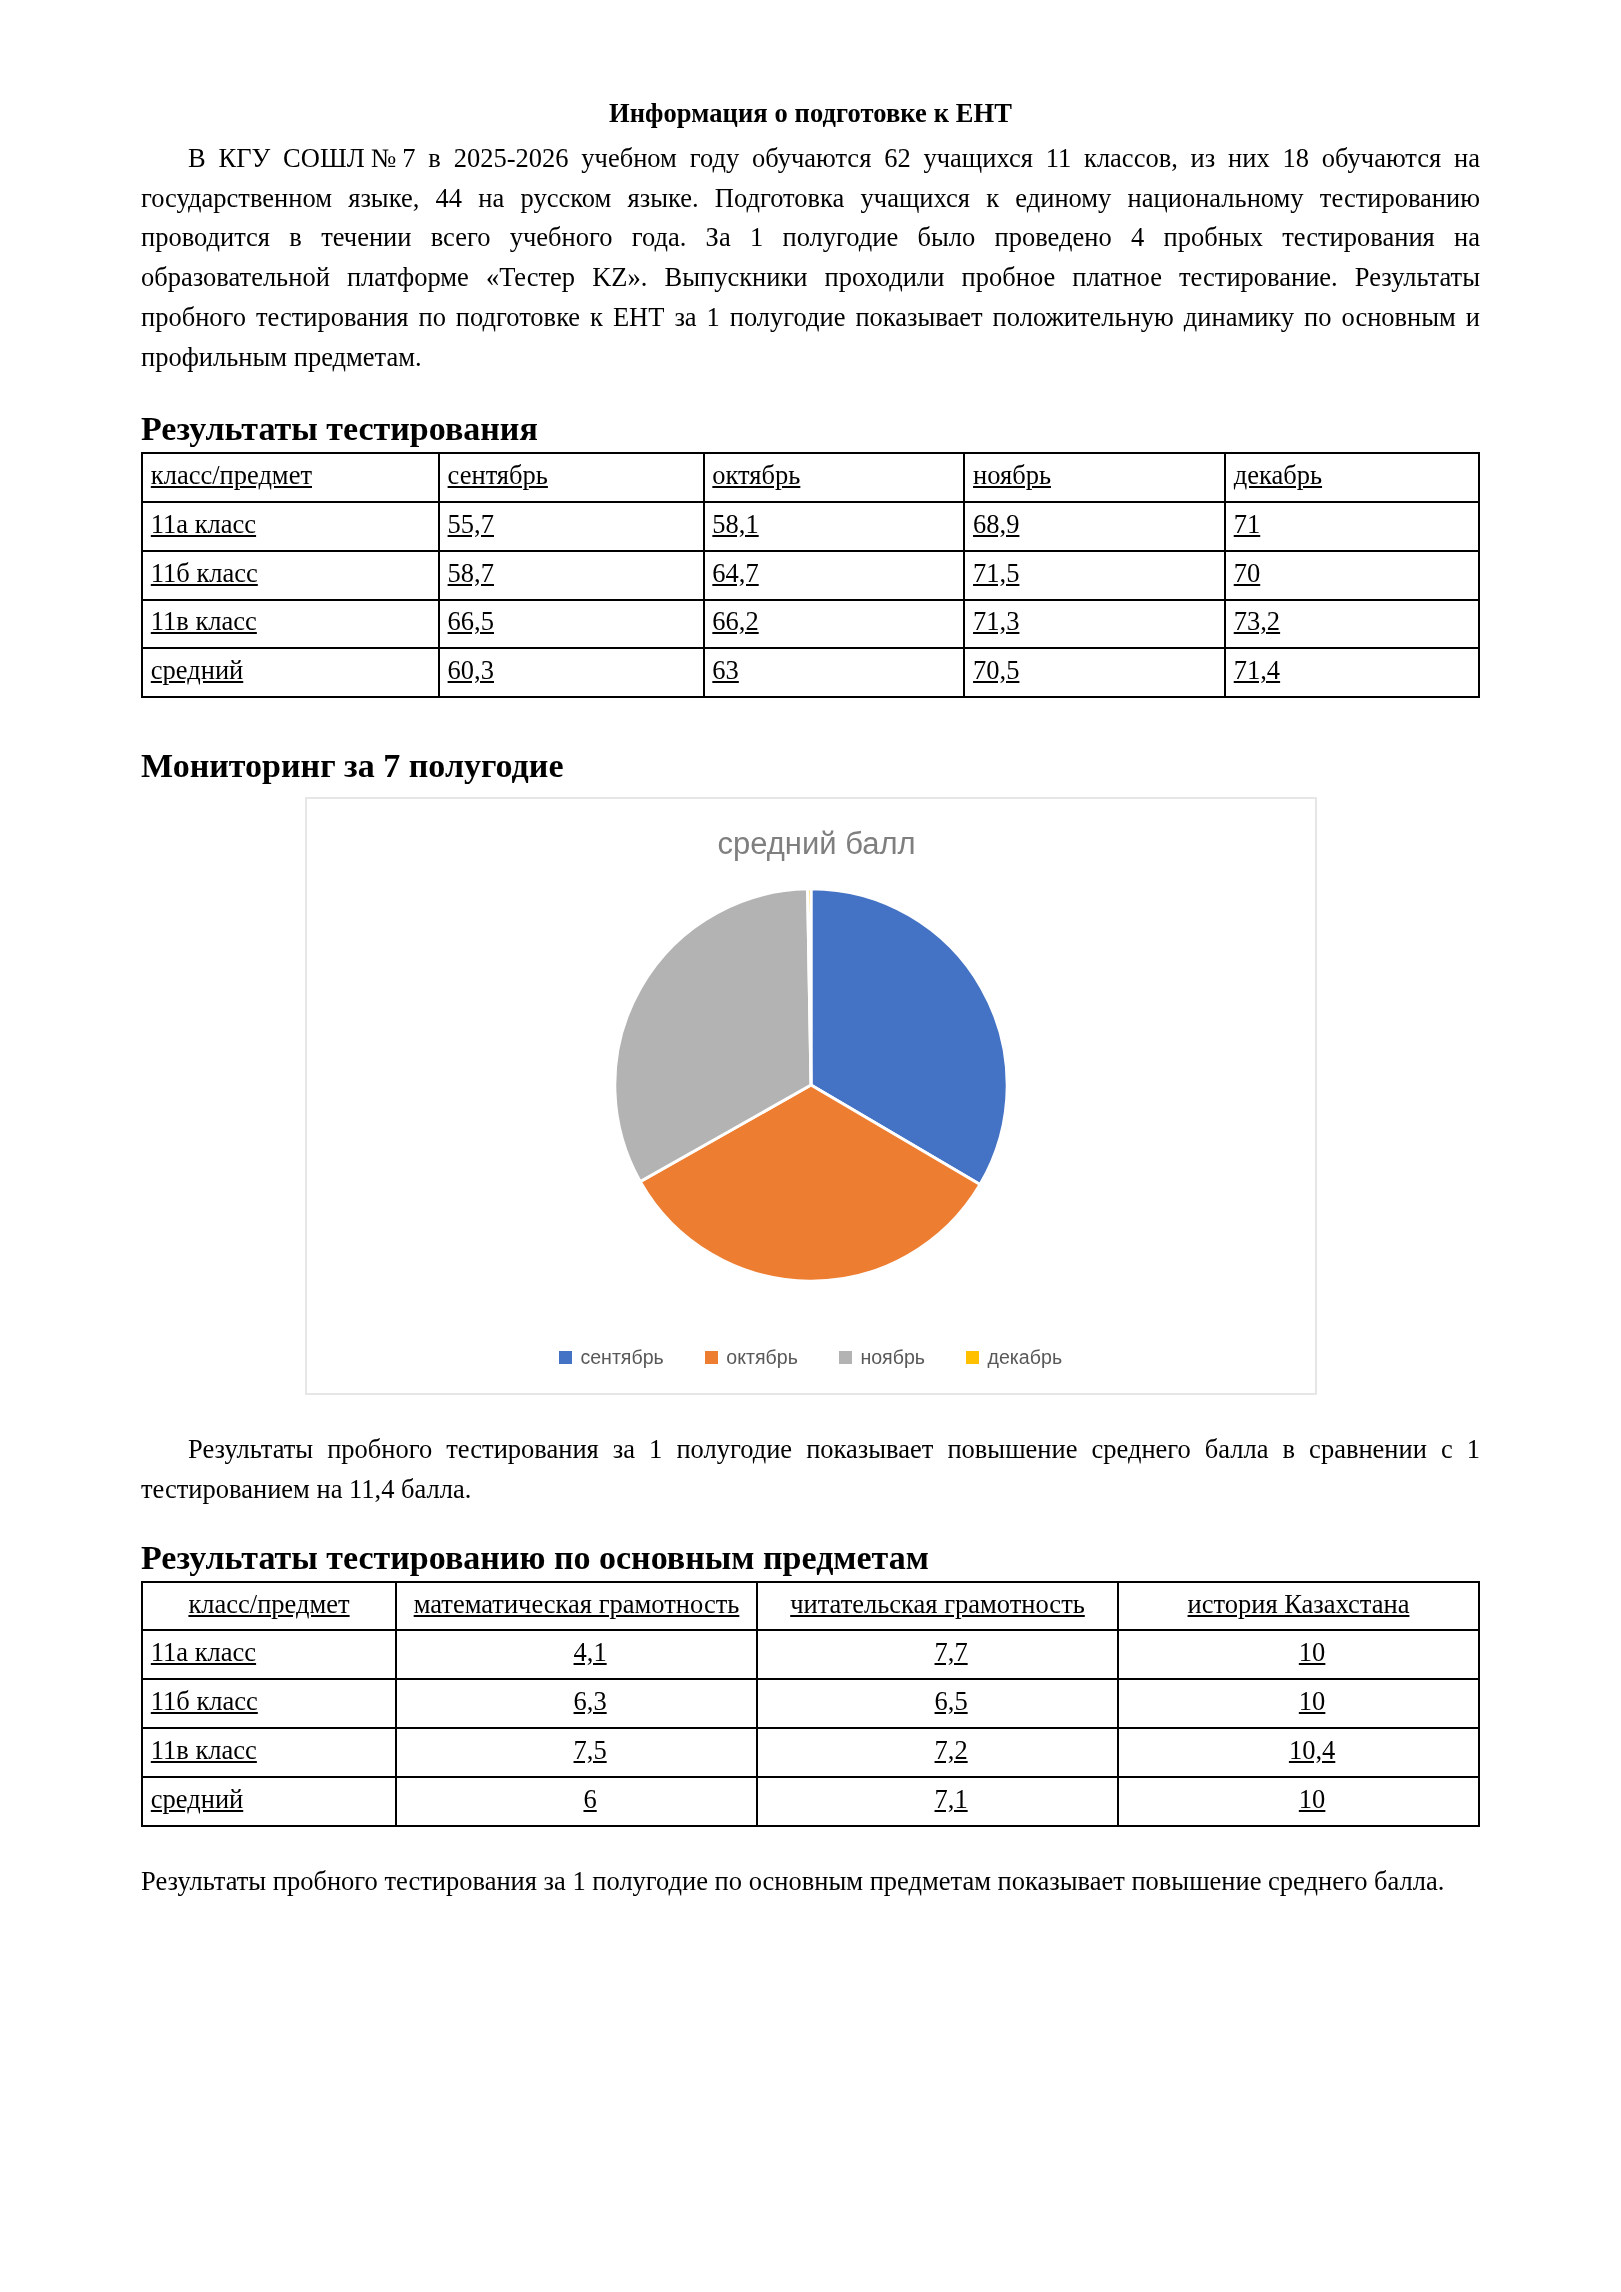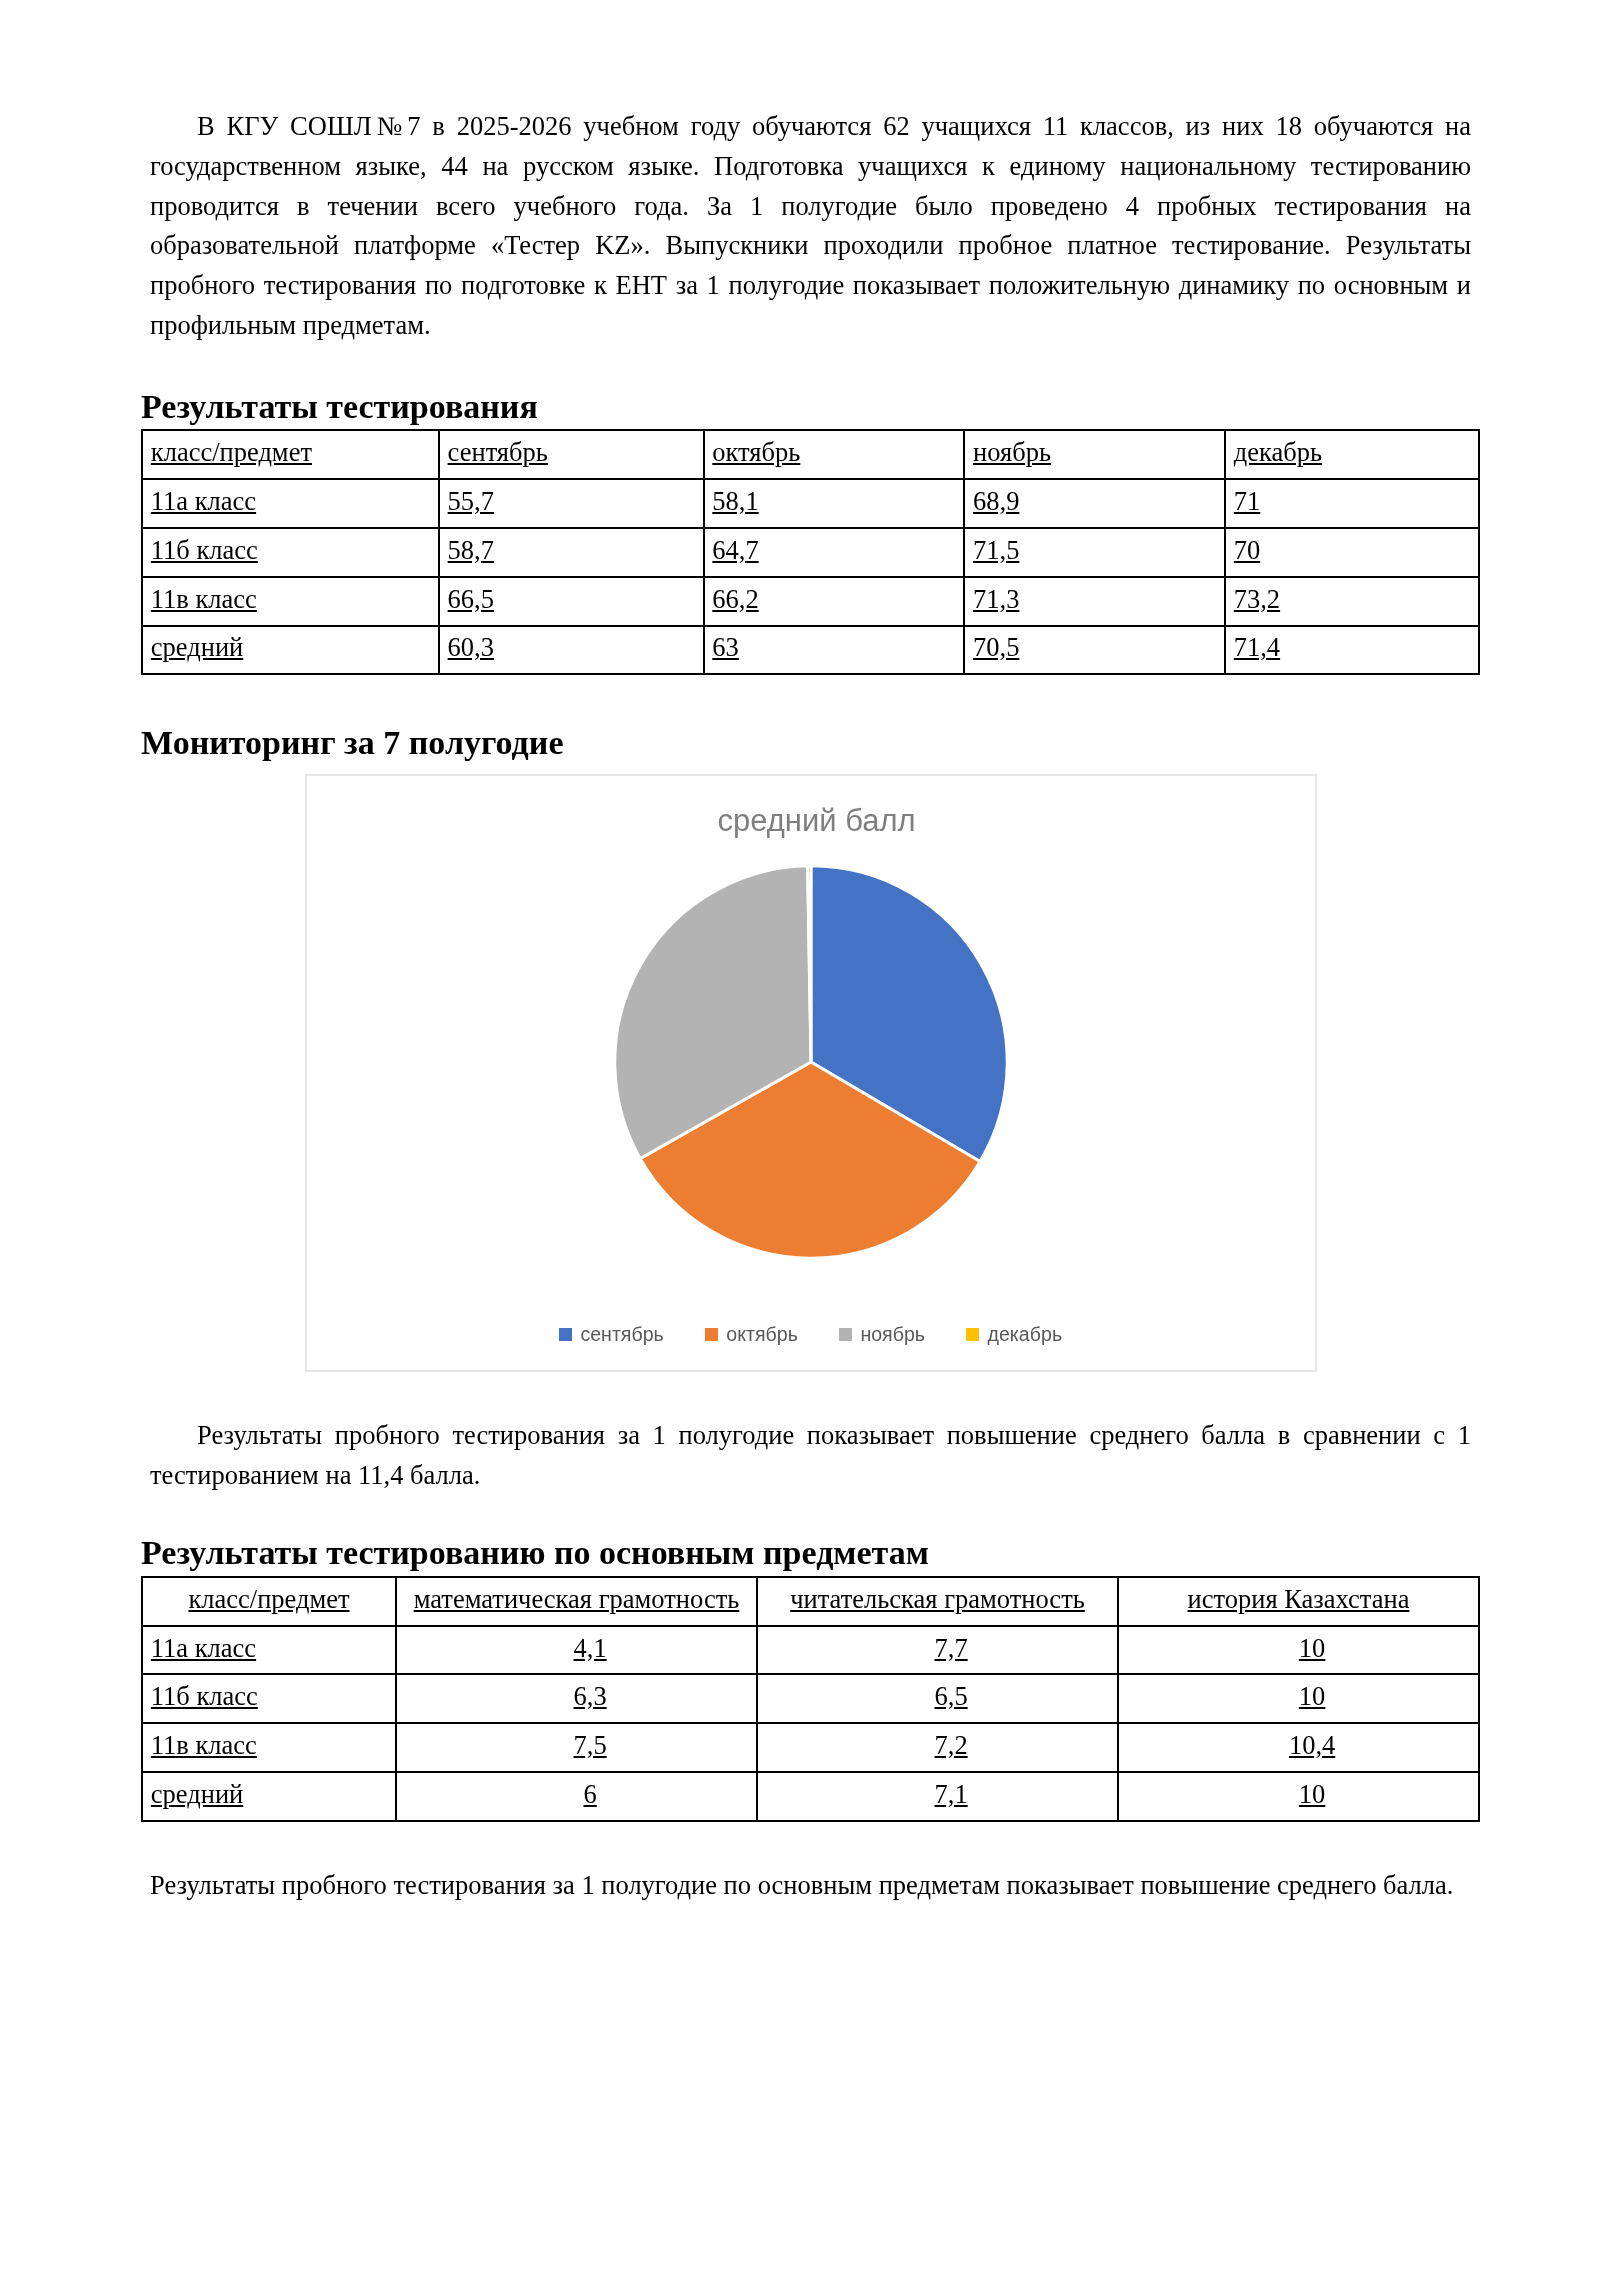--- a/index.html
+++ b/index.html
@@ -31,21 +31,21 @@
     font-weight: bold;
     margin: 0;
     line-height: 1.35;
   }
   
   p.body {
     font-size: 26.5px;
     line-height: 1.5;
     text-align: justify;
     text-justify: inter-word;
-    margin: 9px;
+    margin: 0;
     hyphens: none;
   }
   p.indent { text-indent: 47px; }
   .gap-pre-table { height: 29px; }
   .gap-sm { height: 25.5px; }
   .gap-md { height: 35px; }
   .gap-lg { height: 45px; }
   
   table.grid {
     border-collapse: collapse;
@@ -123,20 +123,21 @@
   }
   .legend-item { display: flex; align-items: center; gap: 8.8px; }
   .legend-swatch { width: 12.7px; height: 12.7px; display: inline-block; }
   .legend-label { line-height: 1; }
 </style>
 </head>
 <body>
 
 <div class="page">
 
+  <h1 class="doc-title">Информация о подготовке к ЕНТ</h1>
 
   <p class="body indent">В КГУ СОШЛ№7 в 2025-2026 учебном году обучаются 62 учащихся 11 классов, из них 18 обучаются на государственном языке, 44 на русском языке. Подготовка учащихся к единому национальному тестированию проводится в течении всего учебного года. За 1 полугодие было проведено 4 пробных тестирования на образовательной платформе «Тестер KZ». Выпускники проходили пробное платное тестирование. Результаты пробного тестирования по подготовке к ЕНТ за 1 полугодие показывает положительную динамику по основным и профильным предметам.</p>
 
   <div class="gap-pre-table"></div>
 
   <div class="section-title">Результаты тестирования</div>
 
   <table class="grid t1">
     <colgroup>
       <col class="c0">

